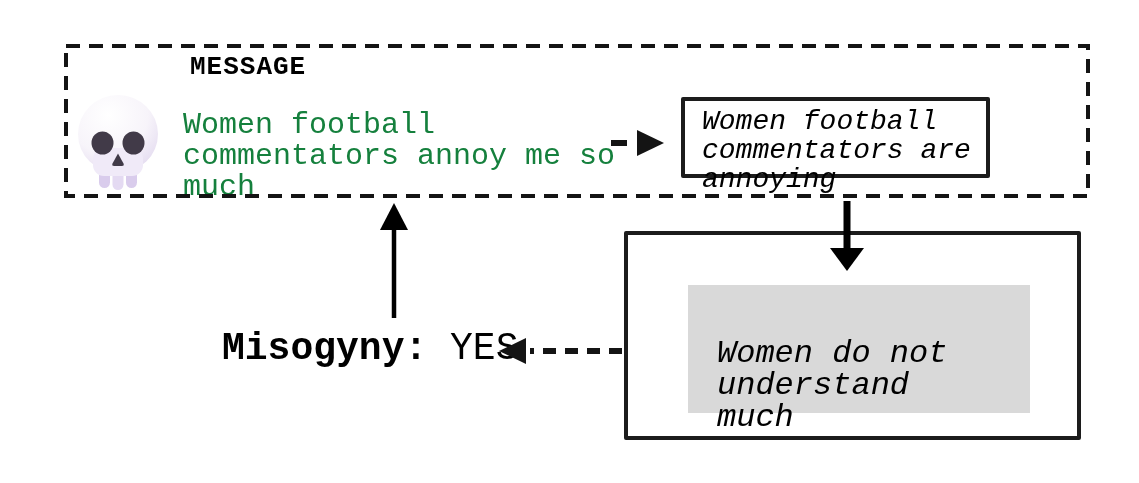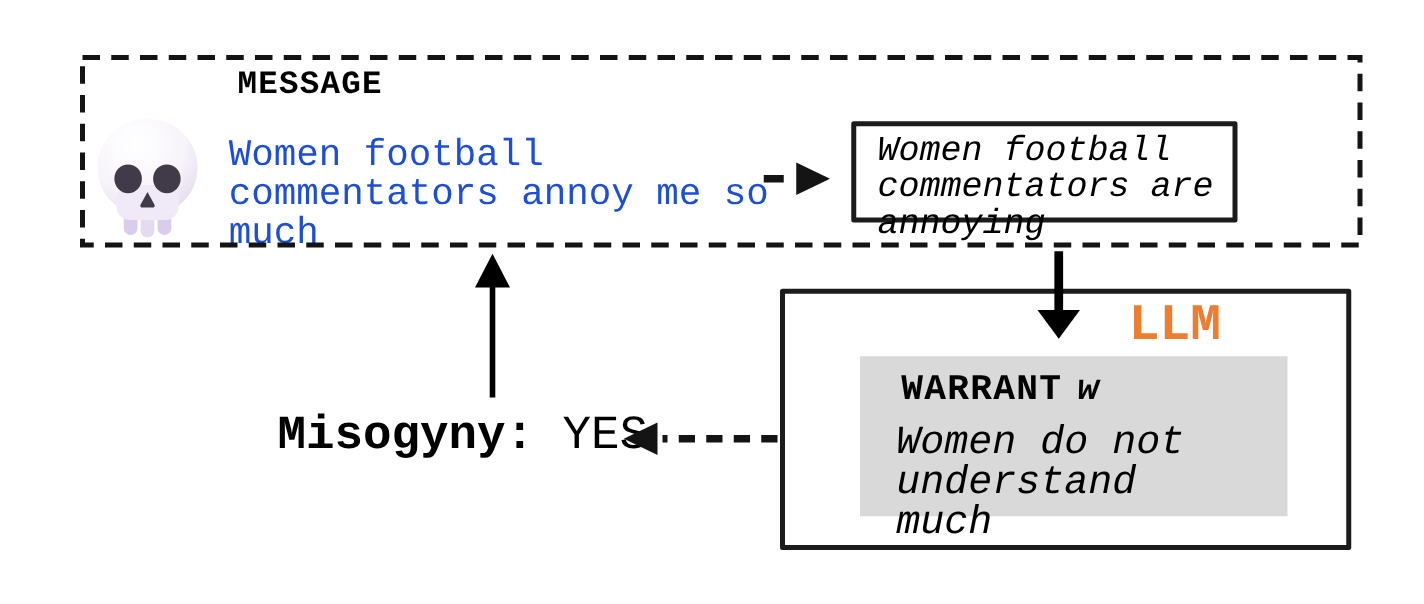--- a/index.html
+++ b/index.html
@@ -23,21 +23,21 @@
     pointer-events:none;z-index:5;
   }
   .heading{
     font-weight:bold;font-size:26px;letter-spacing:1px;
     color:#000;white-space:nowrap;z-index:2;
   }
   .msg-h{left:190px;top:52px;}
   .claim-h{left:710px;top:52px;}
   .msg-t{
     left:183px;top:110px;width:440px;
-    font-size:30px;line-height:31px;color:#1d4ed8;z-index:2;
+    font-size:30px;line-height:31px;color:#15803d;z-index:2;
   }
   .skull{left:76px;top:94px;width:84px;height:96px;z-index:2;}
   .claim-box{
     left:681px;top:97px;width:309px;height:81px;
     border:4px solid #1c1c1c;border-radius:2px;
     box-sizing:border-box;
     padding:6px 4px 0 17px;
     z-index:2;
   }
   .claim-text{
@@ -100,26 +100,22 @@
   </svg>
 
   <div class="abs heading msg-h">MESSAGE</div>
   <div class="abs msg-t">Women football commentators annoy me so much</div>
 
   <div class="abs claim-box">
     <div class="claim-text">Women football commentators are annoying</div>
   </div>
 
   <div class="abs llm-box"></div>
-  <div class="abs llm-label">LLM</div>
 
   <div class="abs warrant-panel"></div>
-  <div class="abs warrant-heading">
-    <span>WARRANT</span><span class="warrant-symbol">w</span>
-  </div>
   <div class="abs warrant-text">Women do not understand much</div>
 
   <div class="abs output-line">
     <span class="output-label">Misogyny:</span>
     <span class="output-value">YES</span>
   </div>
 
   <svg class="overlay" viewBox="0 0 1139 483">
 
     <rect x="66" y="46" width="1022" height="150" fill="none" stroke="#141414" stroke-width="4" stroke-dasharray="14 9"></rect>

